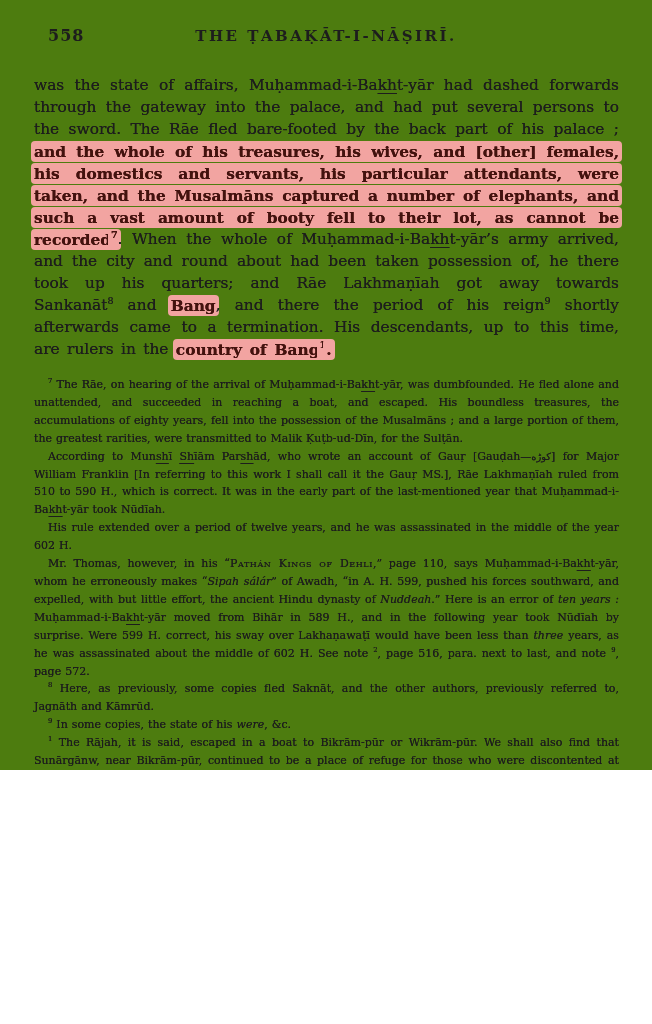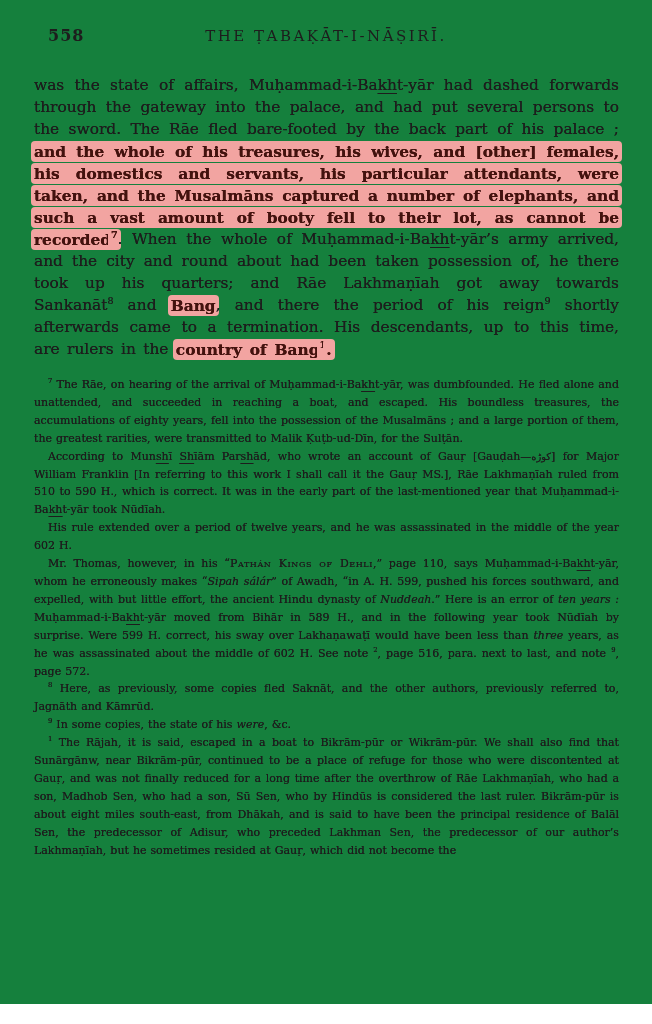--- a/index.html
+++ b/index.html
@@ -1,32 +1,32 @@
 <!DOCTYPE html>
 <html style="--hl: #f2a4a1;"><head>
 <meta charset="utf-8">
 <style>
   html,body{margin:0;padding:0;background:#ffffff;}
   .page{
     position:relative;
-    width:652px;height:1004px;
-    background:#15803d;
+    width:652px;height:770px;
+    background:#4d7c0f;
     font-family:"DejaVu Serif","Liberation Serif",serif;
     color:#1d1d1d;
     overflow:hidden;
   }
   .header{position:relative;height:50px;}
   .pagenum{
     position:absolute;left:48px;top:26px;
     font-size:16px;font-weight:bold;letter-spacing:1px;
   }
   .title{
     position:absolute;left:0;right:0;top:27px;
     text-align:center;
-    font-size:15px;font-weight:normal;letter-spacing:2.5px;
+    font-size:15px;font-weight:bold;letter-spacing:2.5px;
   }
   .main{
     margin:24px 33px 0 34px;
     font-size:15.4px;line-height:22px;
     text-align:justify;
     word-spacing:2.5px;
     text-shadow:0 0 .45px currentColor;
   }
   .footnotes{margin:16px 33px 0 34px;}
   .fn{

